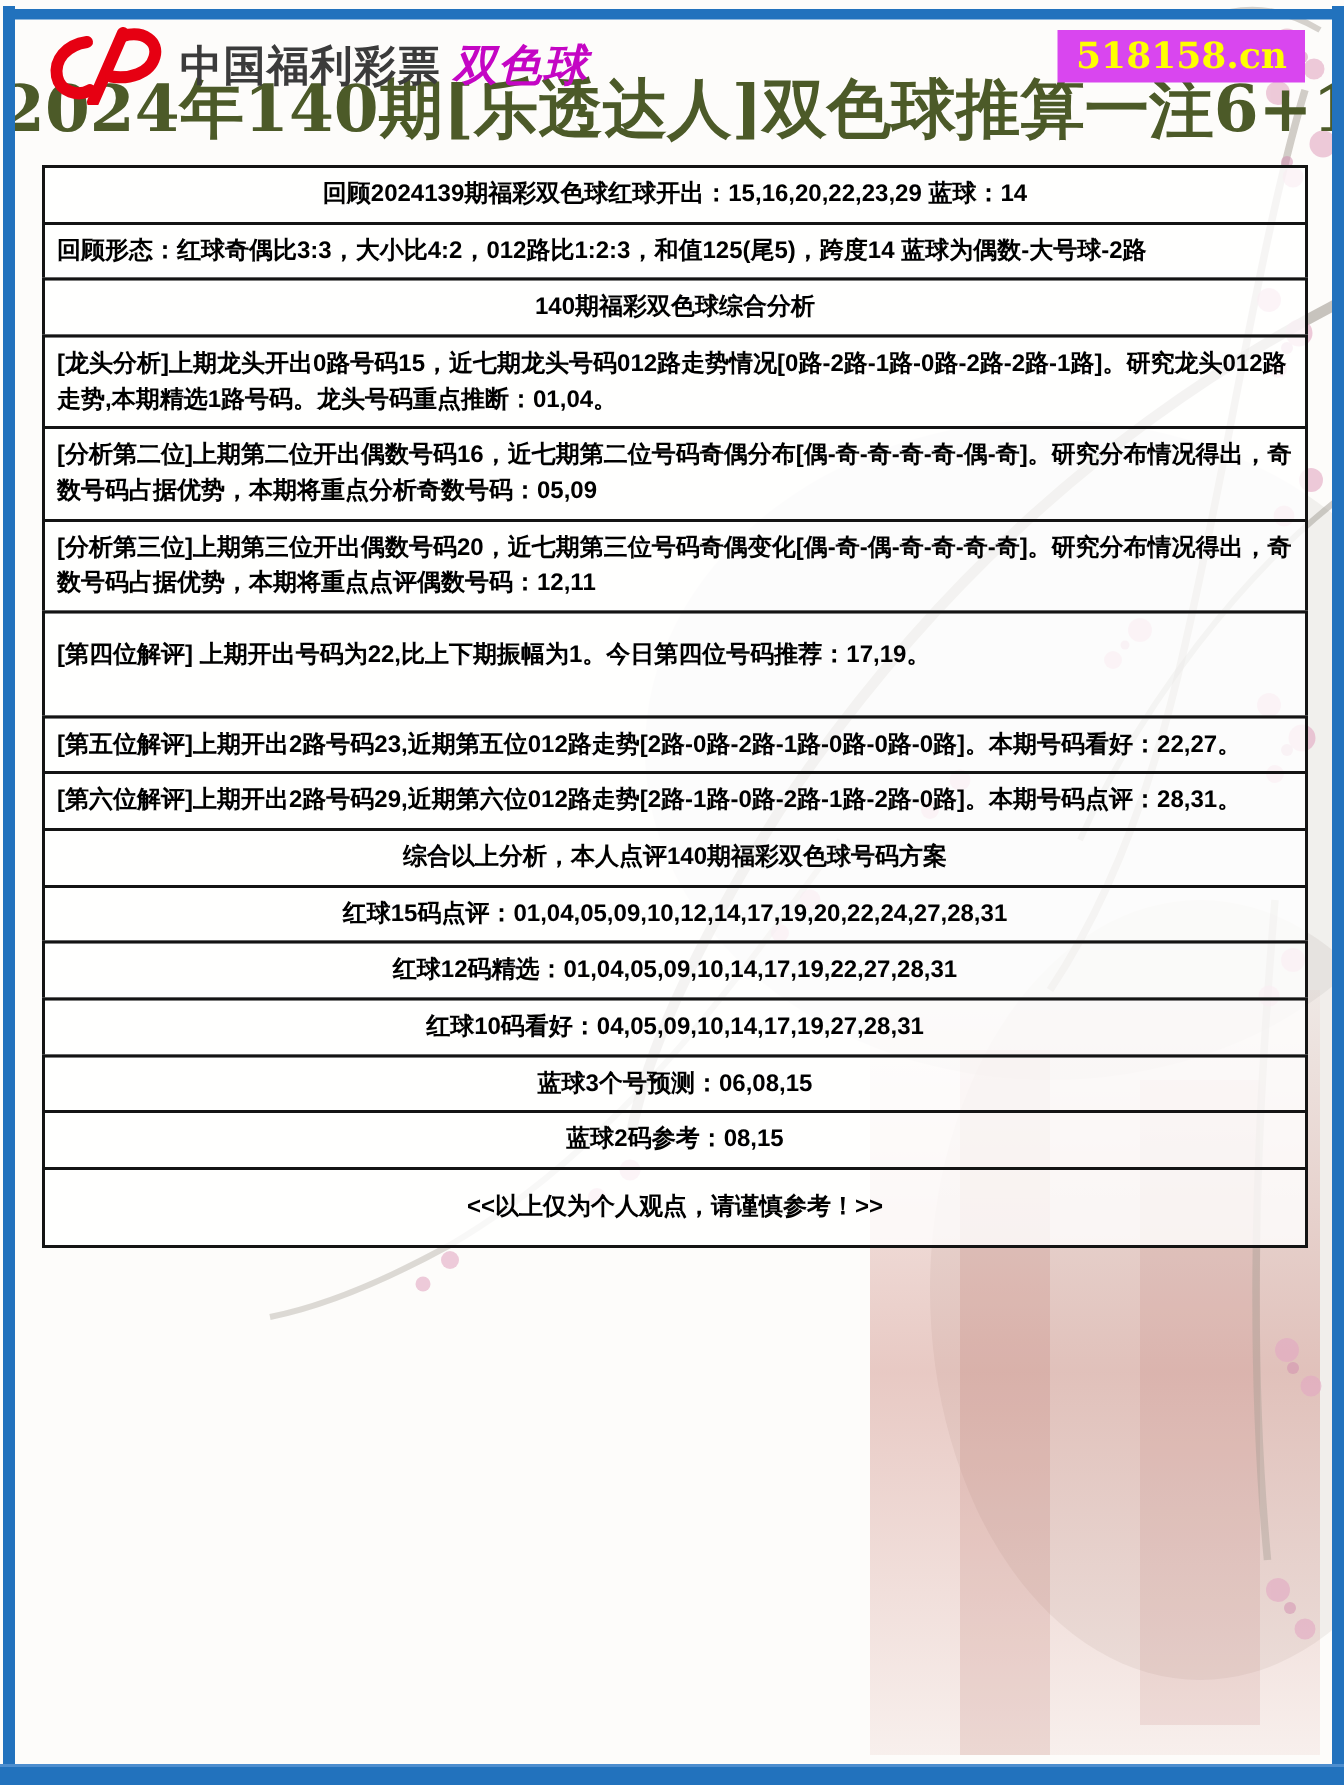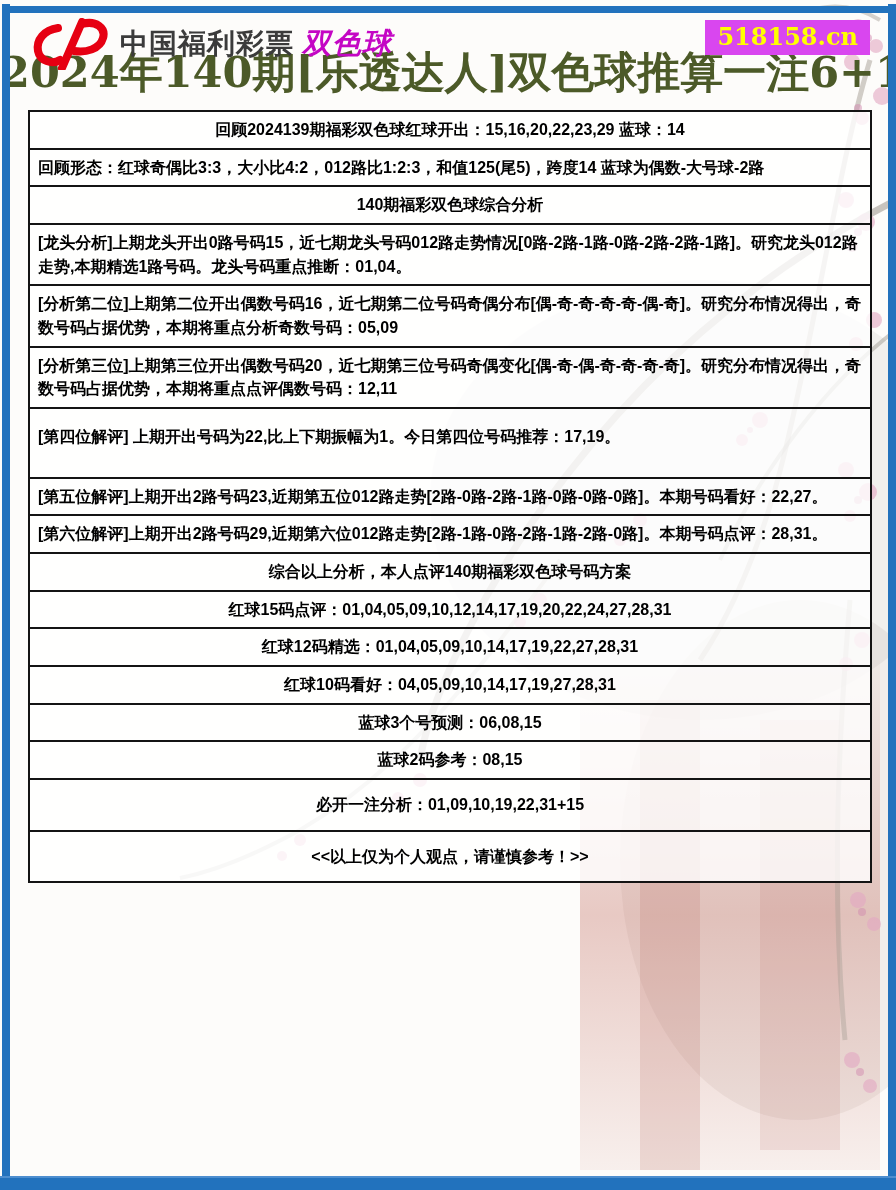--- a/index.html
+++ b/index.html
@@ -160,17 +160,16 @@
     <div class="row left">[分析第三位]上期第三位开出偶数号码20，近七期第三位号码奇偶变化[偶-奇-偶-奇-奇-奇-奇]。研究分布情况得出，奇数号码占据优势，本期将重点点评偶数号码：12,11</div>
     <div class="row left pad-tall">[第四位解评] 上期开出号码为22,比上下期振幅为1。今日第四位号码推荐：17,19。</div>
     <div class="row left">[第五位解评]上期开出2路号码23,近期第五位012路走势[2路-0路-2路-1路-0路-0路-0路]。本期号码看好：22,27。</div>
     <div class="row left">[第六位解评]上期开出2路号码29,近期第六位012路走势[2路-1路-0路-2路-1路-2路-0路]。本期号码点评：28,31。</div>
     <div class="row center">综合以上分析，本人点评140期福彩双色球号码方案</div>
     <div class="row center">红球15码点评：01,04,05,09,10,12,14,17,19,20,22,24,27,28,31</div>
     <div class="row center">红球12码精选：01,04,05,09,10,14,17,19,22,27,28,31</div>
     <div class="row center">红球10码看好：04,05,09,10,14,17,19,27,28,31</div>
     <div class="row center">蓝球3个号预测：06,08,15</div>
     <div class="row center">蓝球2码参考：08,15</div>
-    <div class="row center pad-mid">必开一注分析：01,09,10,19,22,31+15</div>
     <div class="row center pad-mid">&lt;&lt;以上仅为个人观点，请谨慎参考！&gt;&gt;</div>
   </div>
 
 </div>
 
 </body></html>

